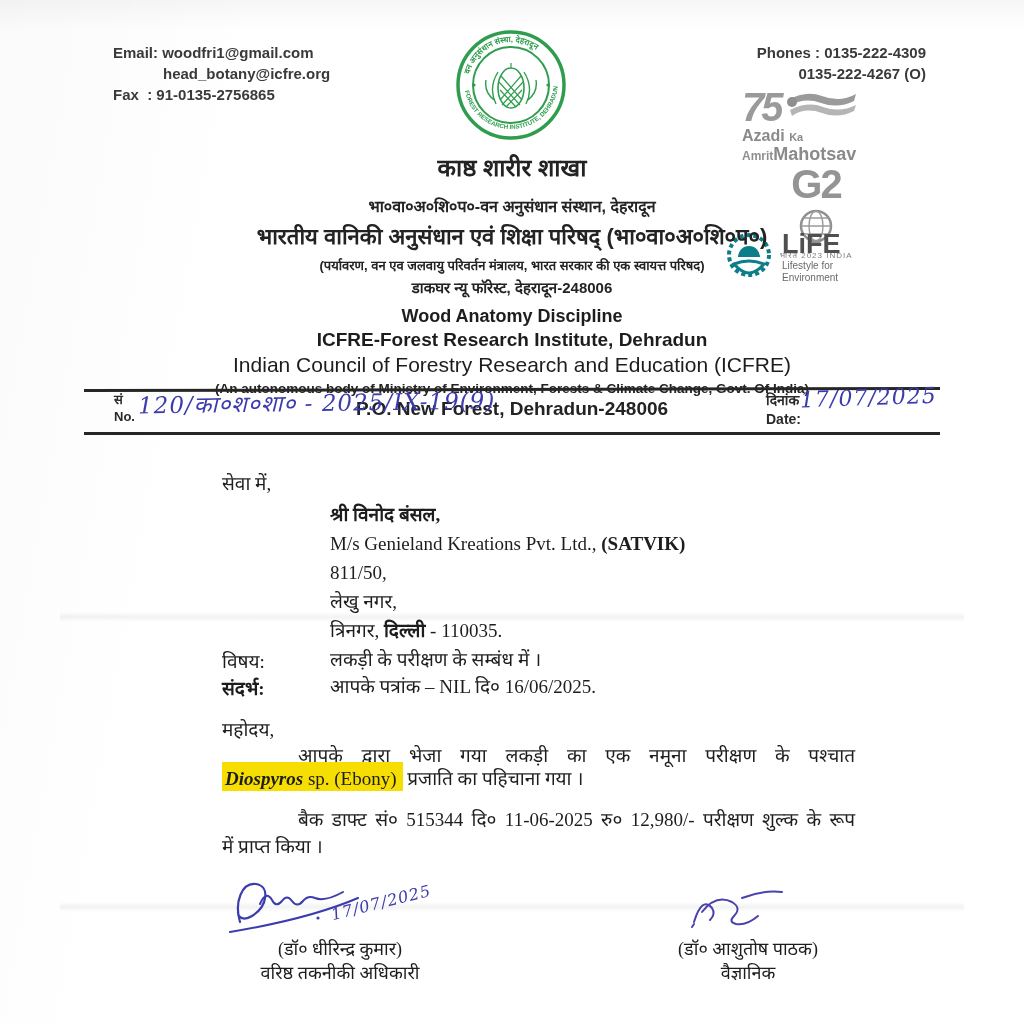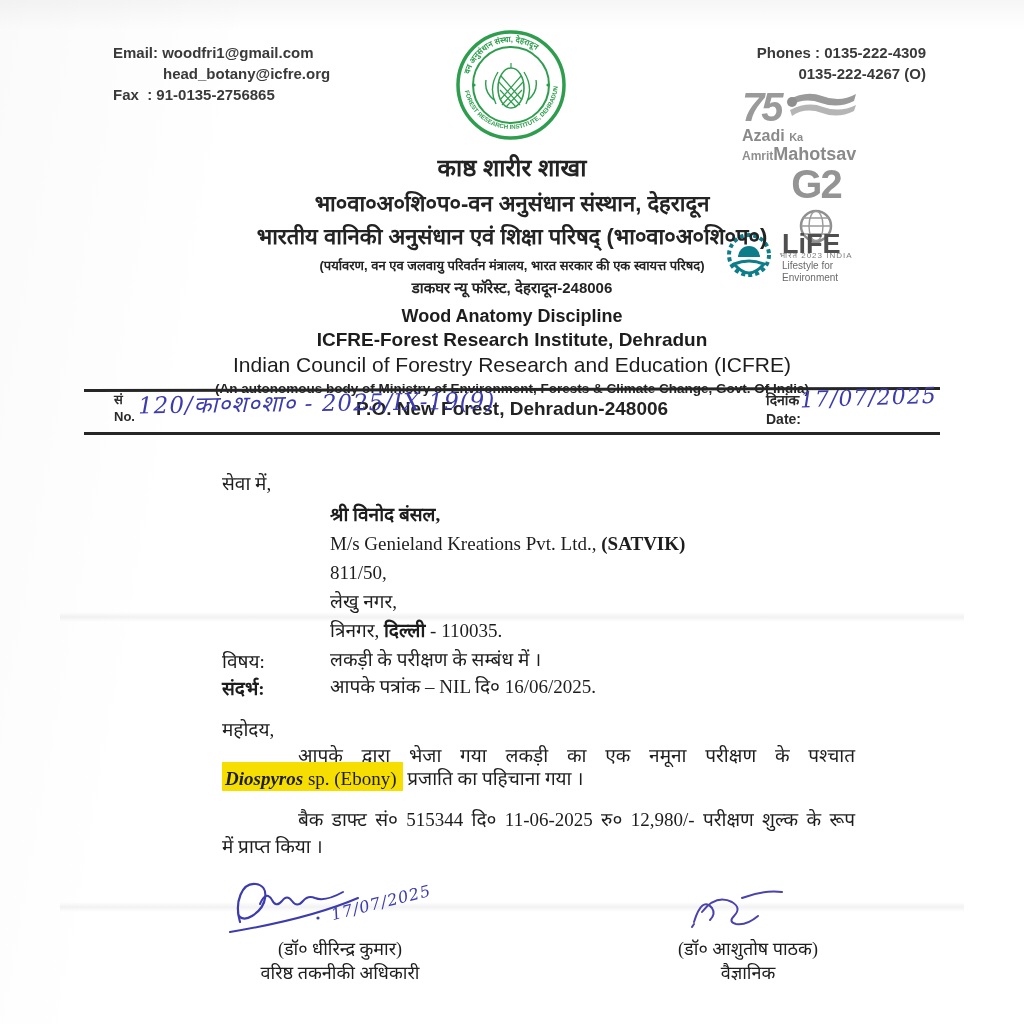--- a/index.html
+++ b/index.html
@@ -33,21 +33,21 @@
   .g20 .row{display:flex;align-items:center;justify-content:center;flex-direction:column;}
   .g20 .txt{font-size:40px;font-weight:700;letter-spacing:-2px;color:#949494;}
   .g20 .sub{font-size:8px;margin-top:-2px;color:#7d7d7d;letter-spacing:1px;}
   
   .life{position:absolute;left:724px;top:230px;display:flex;align-items:center;gap:8px;}
   .life .title{font-size:27px;font-weight:800;color:#4f4f4f;line-height:1;}
   .life .sub{font-size:10px;color:#6a6a6a;line-height:1.15;margin-top:2px;}
   
   .head-center{position:absolute;left:142px;top:150px;width:740px;text-align:center;color:#232323;}
   .hh1{font-size:24px;font-weight:600;}
-  .hh2{font-size:22px;font-weight:600;margin-top:4px;}
+  .hh2{font-size:16px;font-weight:600;margin-top:12px;}
   .hh3{font-size:22px;font-weight:700;margin-top:3px;}
   .hh4{font-size:13px;font-weight:600;margin-top:6px;}
   .hh5{font-size:15px;font-weight:600;margin-top:3px;}
   .eh1{font-size:18px;font-weight:800;margin-top:9px;color:#1d1d1d;}
   .eh2{font-size:19px;font-weight:800;margin-top:2px;color:#1d1d1d;}
   .eh3{font-size:21px;font-weight:500;margin-top:2px;color:#1d1d1d;}
   .eh4{font-size:13.5px;font-weight:600;margin-top:4px;}
   .eh5{font-size:19px;font-weight:600;margin-top:2px;}
   
   .rule{position:absolute;left:84px;width:856px;height:2.5px;background:#262626;}

